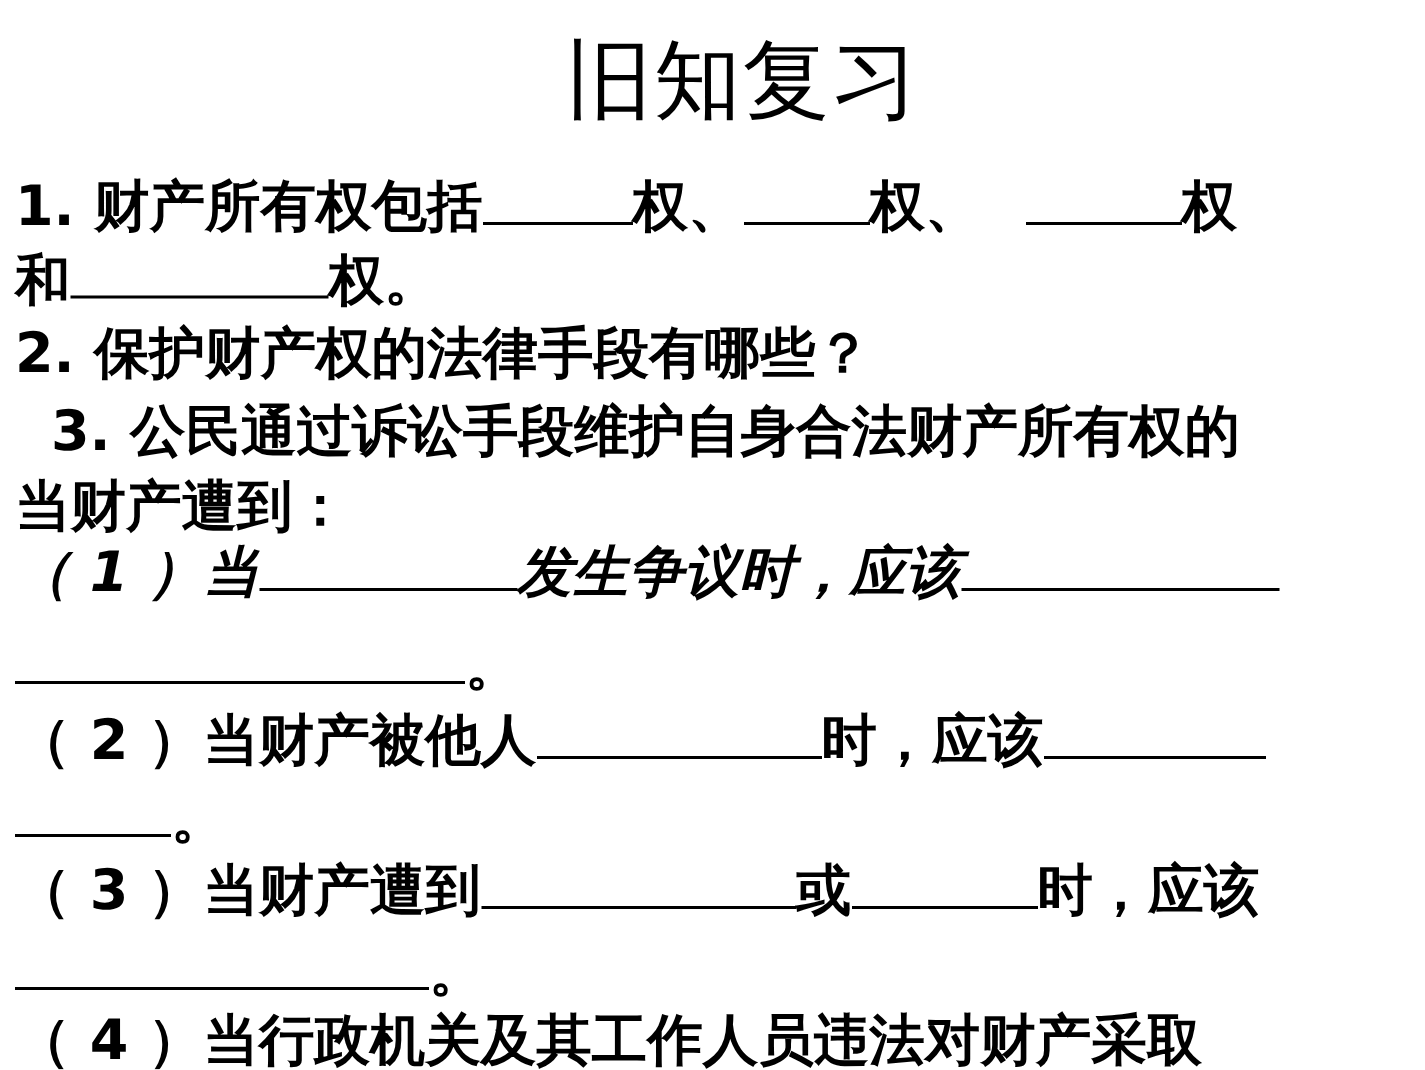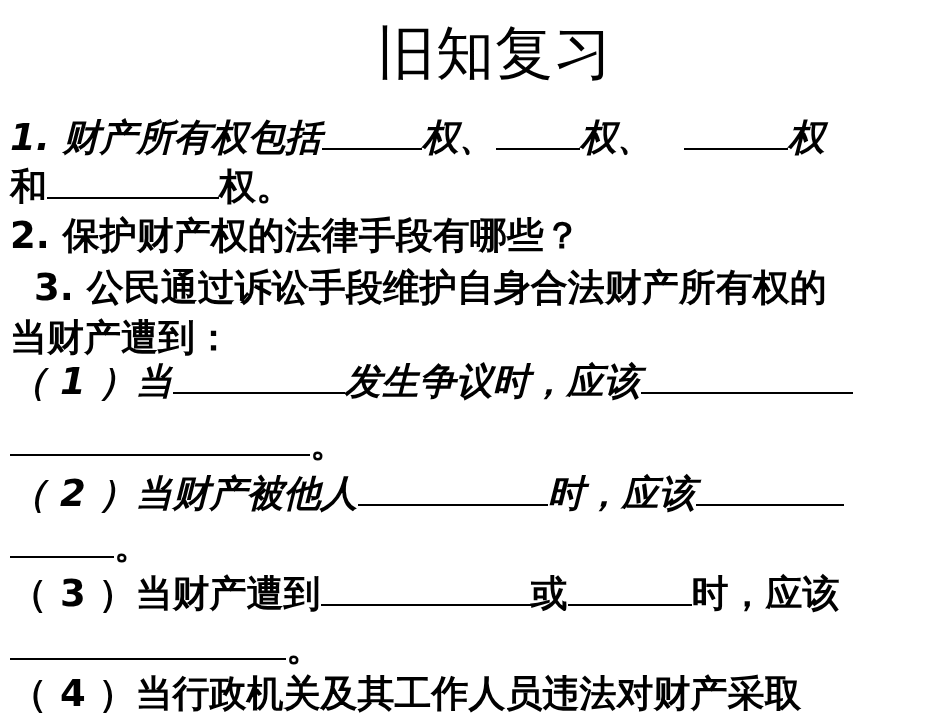--- a/index.html
+++ b/index.html
@@ -10,21 +10,21 @@
   .line { position:absolute; left:10px; white-space:nowrap; font-size:37px; line-height:44px; font-weight:bold; }
   .num { font-weight:bold; }
   .blank { display:inline-block; border-bottom:2px solid #000; height:34px; vertical-align:baseline; }
   .sp { display:inline-block; }
 </style>
 </head>
 <body>
 
 <div class="title">旧知复习</div>
 
-<div class="line" style="top:114px;font-style:italic;">
+<div class="line" style="top:114px;">
   <span class="num">1.</span><span> 财产所有权包括</span><span class="blank" style="width:100px"></span><span>权、</span><span class="blank" style="width:84px"></span><span>权、</span><span class="sp" style="width:30px"></span><span class="blank" style="width:104px"></span><span>权</span>
 </div>
 <div class="line" style="top:163px;text-align:right;">
   <span>和</span><span class="blank" style="width:172px"></span><span>权。</span>
 </div>
 
 <div class="line" style="top:214px;">
   <span class="num">2.</span><span> 保护财产权的法律手段有哪些？</span>
 </div>
 
@@ -35,21 +35,21 @@
   <span>当财产遭到：</span>
 </div>
 
 <div class="line" style="top:358px;font-style:italic;">
   <span>（ 1 ）</span><span>当</span><span class="blank" style="width:172px"></span><span>发生争议时，应该</span><span class="blank" style="width:212px"></span>
 </div>
 <div class="line" style="top:420px;">
   <span class="blank" style="width:300px"></span><span>。</span>
 </div>
 
-<div class="line" style="top:470px;font-style:italic;">
+<div class="line" style="top:470px;">
   <span>（ 2 ）</span><span>当财产被他人</span><span class="blank" style="width:190px"></span><span>时，应该</span><span class="blank" style="width:148px"></span>
 </div>
 <div class="line" style="top:522px;">
   <span class="blank" style="width:104px"></span><span>。</span>
 </div>
 
 <div class="line" style="top:548px;margin-top:22px;">
   <span>（ 3 ）</span><span>当财产遭到</span><span class="blank" style="width:210px"></span><span>或</span><span class="blank" style="width:124px"></span><span>时，应该</span>
 </div>
 <div class="line" style="top:624px;">

